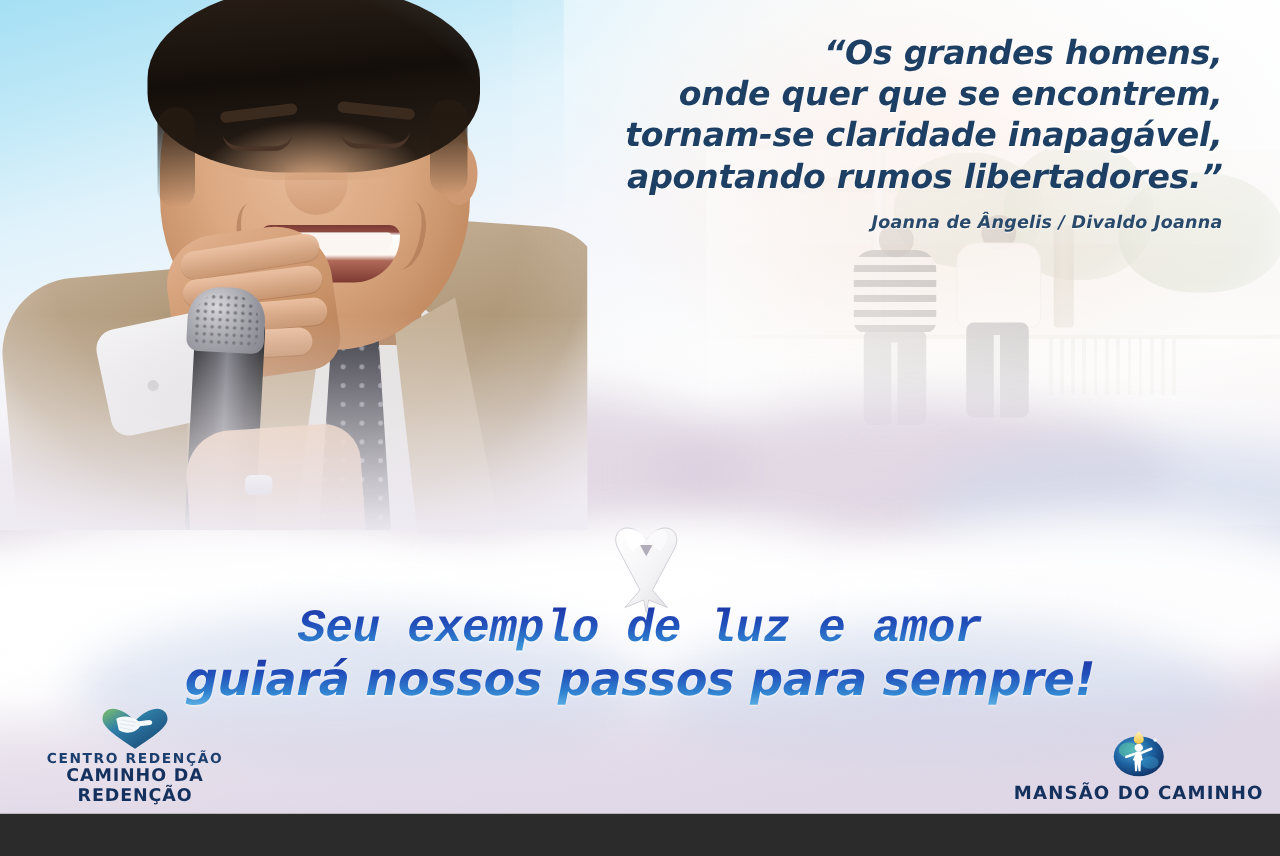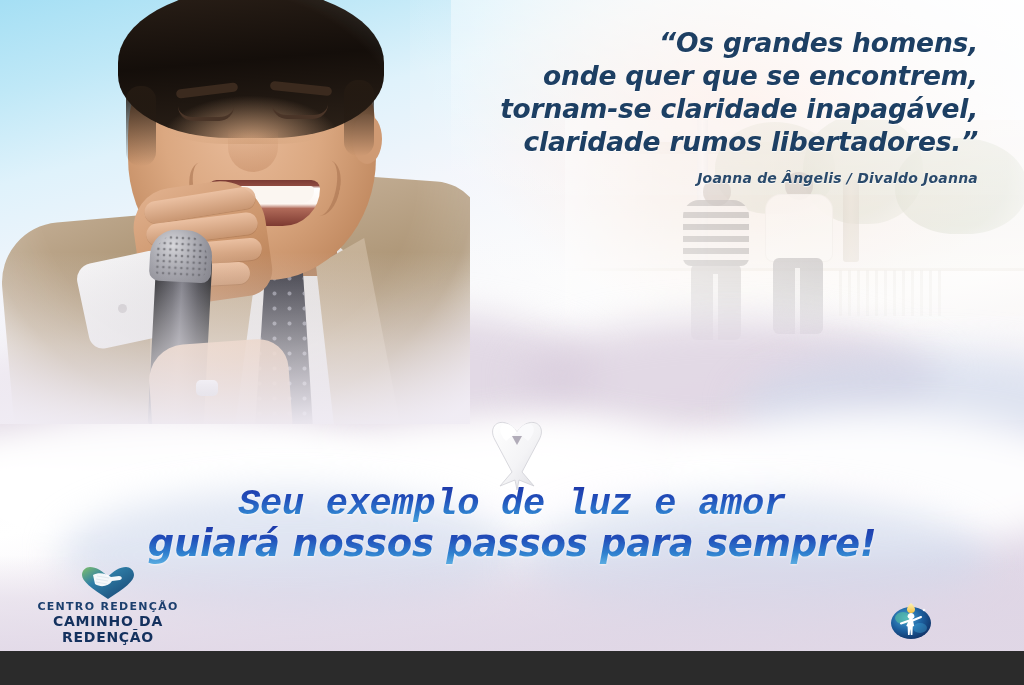--- a/index.html
+++ b/index.html
@@ -483,21 +483,21 @@
       <div class="hand-low"></div>
       <div class="ring"></div>
     </div>
     <div class="portrait-fade"></div>
   </div>
 
   <div class="quote-block">
     <div class="quote-line">“Os grandes homens,</div>
     <div class="quote-line">onde quer que se encontrem,</div>
     <div class="quote-line">tornam-se claridade inapagável,</div>
-    <div class="quote-line">claridade rumos libertadores.”</div>
+    <div class="quote-line">apontando rumos libertadores.”</div>
     <div class="quote-author">Joanna de Ângelis / Divaldo Joanna</div>
   </div>
 
   <div class="ribbon-wrap">
     <svg viewBox="0 0 70 78" width="70" height="78" aria-hidden="true">
       <defs>
         <linearGradient id="ribG" x1="0" y1="0" x2="1" y2="1">
           <stop offset="0%" stop-color="#ffffff"></stop>
           <stop offset="55%" stop-color="#f4f4f6"></stop>
           <stop offset="100%" stop-color="#dcdce2"></stop>
@@ -552,15 +552,16 @@
       <ellipse cx="23" cy="22" rx="20" ry="16" fill="url(#globeG)"></ellipse>
       <ellipse cx="15" cy="17" rx="8" ry="6" fill="#5fcf9a" opacity="0.5"></ellipse>
       <ellipse cx="32" cy="27" rx="7" ry="5" fill="#49b3e0" opacity="0.35"></ellipse>
       <path d="M23 12 c-2 0 -3.4 1.5 -3.4 3.2 0 1.6 1.4 2.9 3.4 2.9 s3.4 -1.3 3.4 -2.9 C26.4 13.5 25 12 23 12 Z" fill="#ffffff"></path>
       <path d="M21.4 18 h3.2 l1.6 7 -1.4 0.6 -0.4 8.4 h-1.6 l-0.6 -6 -0.6 6 h-1.6 l-0.4 -8.4 -1.4 -0.6 Z" fill="#ffffff"></path>
       <path d="M24.6 19.5 L33 16" stroke="#ffffff" stroke-width="2.1" stroke-linecap="round"></path>
       <path d="M21.4 19.5 L13 22.5" stroke="#ffffff" stroke-width="2.1" stroke-linecap="round"></path>
       <path d="M23 2 c2.6 2.6 4 4.6 4 6.4 C27 10.6 25.2 12 23 12 s-4 -1.4 -4 -3.6 C19 6.6 20.4 4.6 23 2 Z" fill="url(#flameG)"></path>
       <circle cx="36" cy="9" r="1.3" fill="#ffffff" opacity="0.85"></circle>
     </svg>
+    <div class="logo-r-text">MANSÃO DO CAMINHO</div>
   </div>
 
 </div>
 
 </body></html>

